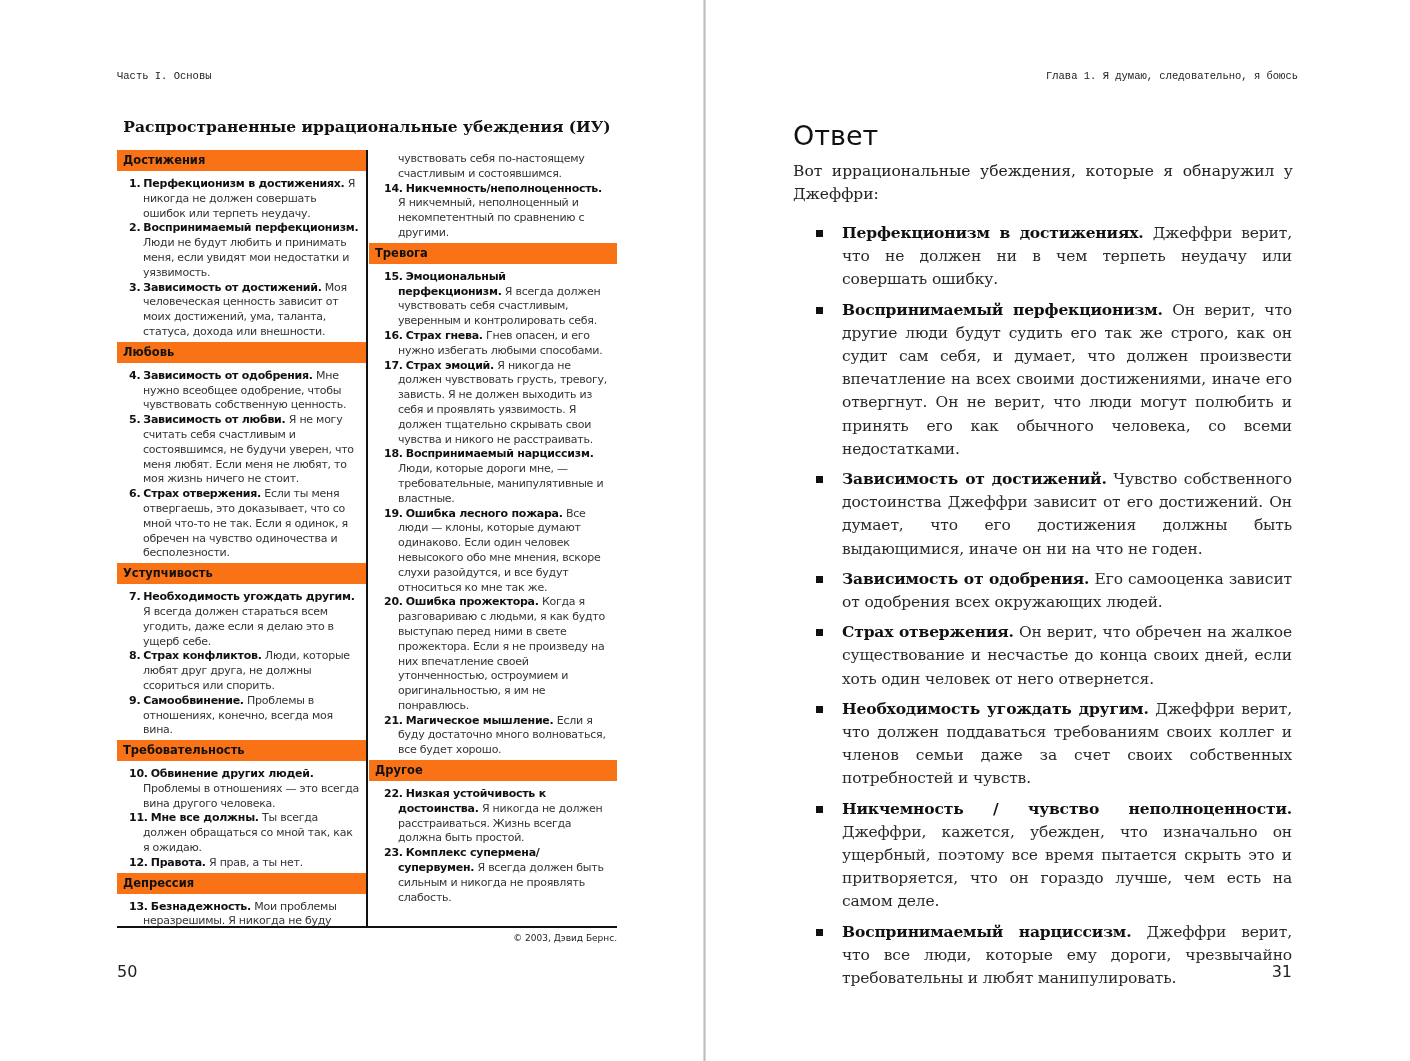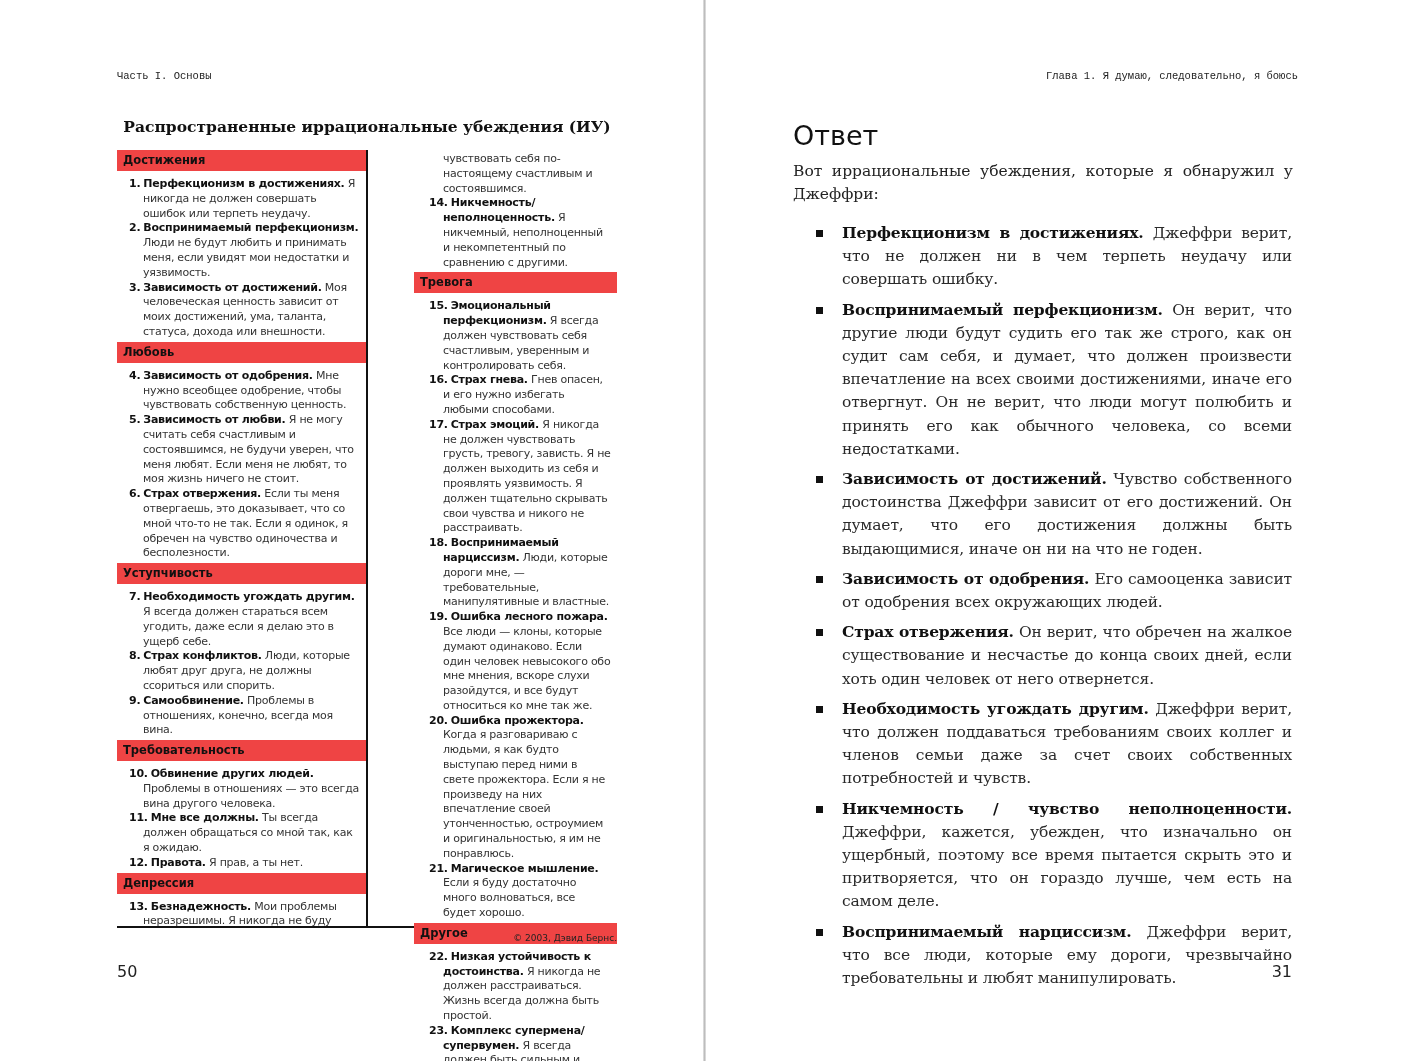--- a/index.html
+++ b/index.html
@@ -34,23 +34,23 @@
     position: absolute; left: 117px; width: 500px; top: 117px; text-align: center;
     font-family: "DejaVu Serif", serif; font-weight: bold; font-size: 15.5px; color: #111;
   }
   .ib-table {
     position: absolute; left: 117px; top: 150px; width: 500px; height: 776px;
     border-bottom: 2px solid #111;
     display: flex;
   }
   .ib-col { width: 250px; box-sizing: border-box; }
   .ib-col.left { border-right: 2px solid #111; width: 251px; }
-  .ib-col.right { width: 249px; padding-left: 45px; }
+  .ib-col.right { width: 249px; }
   .section-header {
-    background: #ef4444; height: 21px; line-height: 21px;
+    background: #f97316; height: 21px; line-height: 21px;
     font-family: "DejaVu Sans", sans-serif; font-weight: bold; font-size: 11.5px;
     padding-left: 6px; margin-bottom: 6px; color: #111;
   }
   .ib-col.right .section-header { margin-left: 1px; }
   .section-header.mt { margin-top: 2px; }
   .belief {
     font-family: "DejaVu Sans", sans-serif; font-size: 11px; line-height: 14.8px;
     padding-left: 20px; text-indent: -14px; margin-left: 6px; margin-right: 6px;
     color: #333; letter-spacing: -0.25px;
   }

